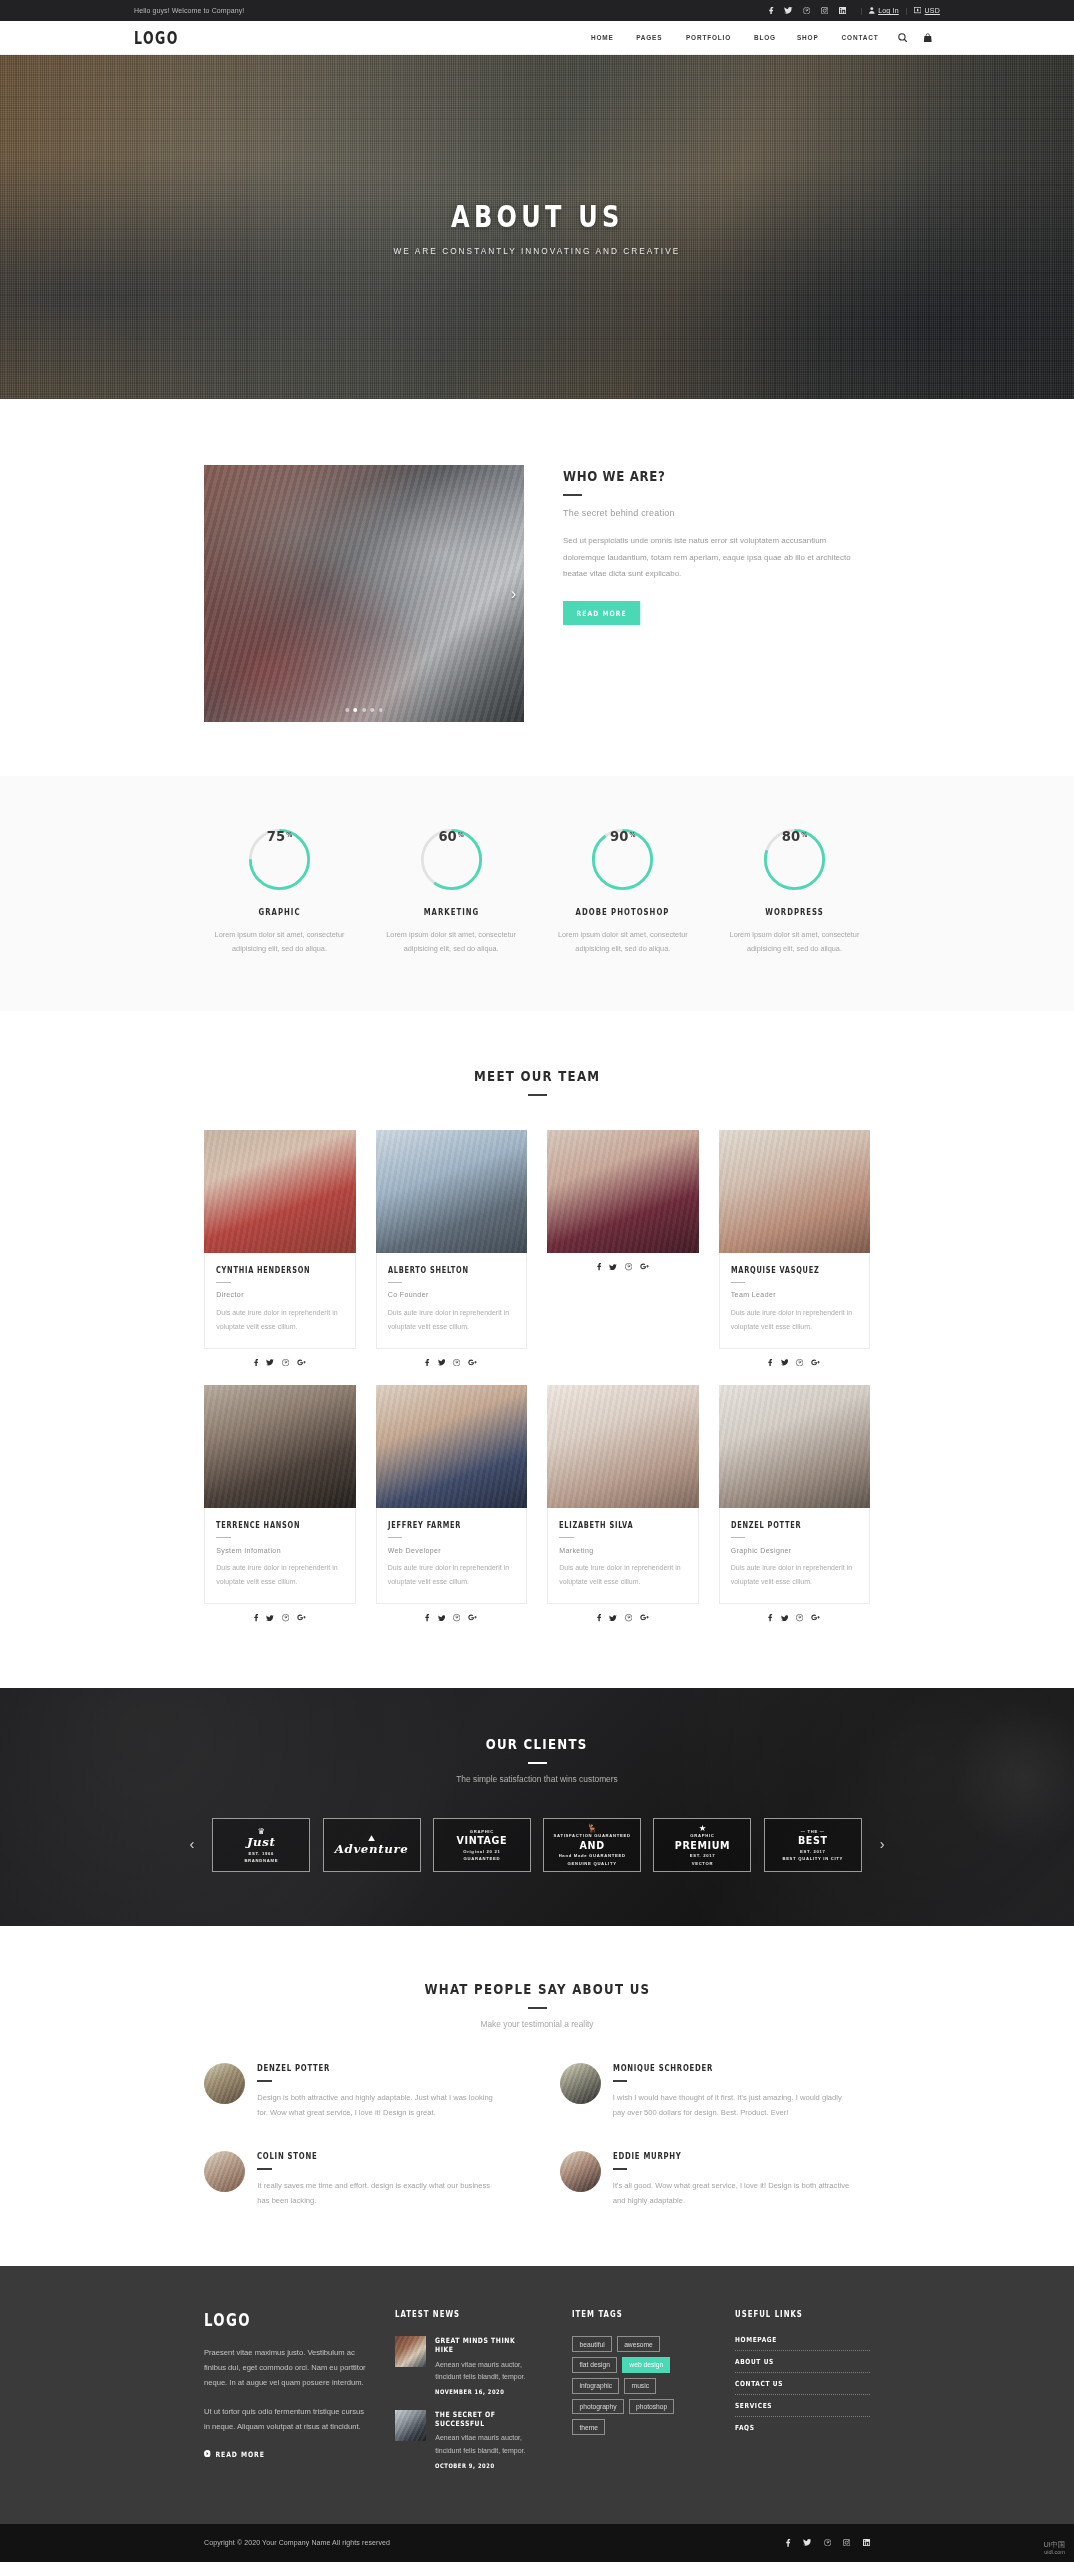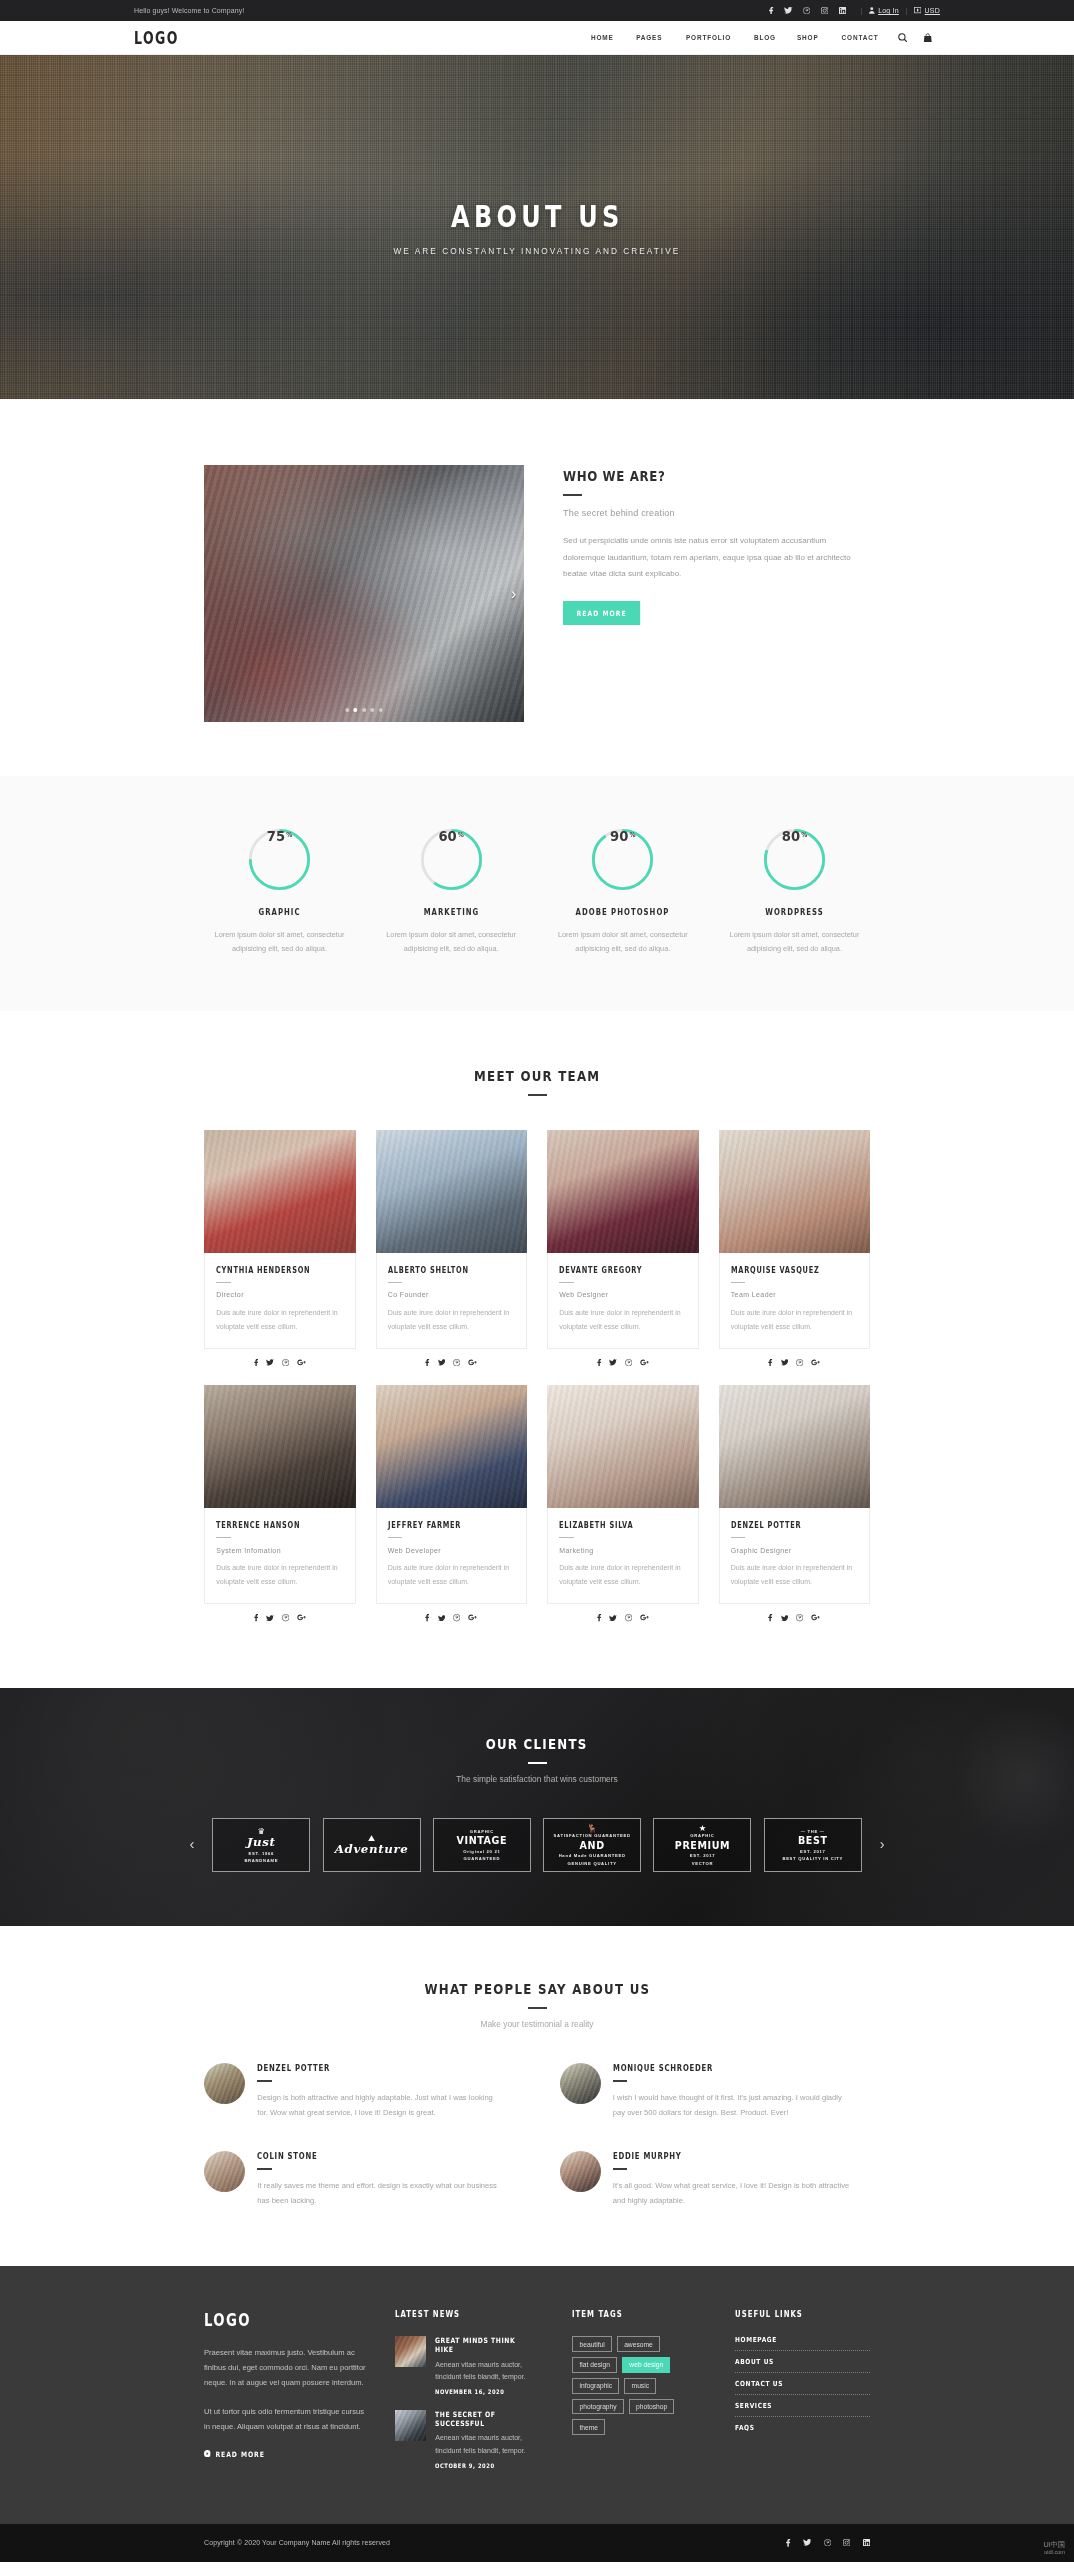--- a/index.html
+++ b/index.html
@@ -507,26 +507,20 @@
             </span>
             <span>
               <svg width="9" height="7.3" viewBox="0 0 16 13">
                 <path fill="currentColor" d="M5.7 5.6v1.8h2.9c-.2 1.1-1.2 1.8-2.9 1.8-1.8 0-3.2-1.4-3.2-3.1S3.9 3 5.7 3c.8 0 1.5.3 2 .8l1.4-1.4C8.3 1.6 7.1 1.1 5.7 1.1 2.8 1.1.5 3.3.5 6.1s2.3 5 5.2 5c3 0 5-2.1 5-5 0-.2 0-.4-.1-.5H5.7zM14 5V3.4h-1.3V5h-1.6v1.3h1.6v1.6H14V6.3h1.6V5H14z"></path>
               </svg>
             </span>
           </div>
         </div>
         <div class="member">
           <div class="m-photo" style="background:linear-gradient(160deg,#d8c8bd 0%, #c9a99a 32%, #6d2a3a 66%, #421b26 100%)"></div>
-          <div class="m-body">
-            <h5>DEVANTE GREGORY</h5>
-            <div class="m-rule"></div>
-            <div class="m-role">Web Designer</div>
-            <div class="m-desc">Duis aute irure dolor in reprehenderit in voluptate velit esse cillum.</div>
-          </div>
           <div class="m-soc">
             <span>
               <svg width="4.5" height="7.3" viewBox="0 0 8 14">
                 <path fill="currentColor" d="M5 14V7.6h2.1l.3-2.5H5V3.6c0-.7.2-1.2 1.2-1.2h1.3V.1C7.3.1 6.5 0 5.6 0 3.7 0 2.4 1.2 2.4 3.3v1.8H.3v2.5h2.1V14H5z"></path>
               </svg>
             </span>
             <span>
               <svg width="7.8" height="6.7" viewBox="0 0 15 12">
                 <path fill="currentColor" d="M15 1.4c-.6.3-1.1.4-1.8.5.6-.4 1.1-1 1.3-1.7-.6.3-1.2.6-1.9.7C12 .3 11.2 0 10.4 0 8.7 0 7.3 1.4 7.3 3c0 .3 0 .5.1.7C4.9 3.6 2.6 2.4 1 .5c-.3.5-.4 1-.4 1.6 0 1 .5 1.9 1.4 2.5-.5 0-1-.2-1.4-.4 0 1.4 1 2.6 2.4 2.9-.2.1-.5.1-.8.1-.2 0-.4 0-.6-.1.4 1.2 1.5 2 2.8 2.1-1 .8-2.3 1.3-3.7 1.3H0c1.4.9 3 1.4 4.7 1.4 5.7 0 8.8-4.6 8.8-8.5V2c.6-.4 1.1-1 1.5-1.6z"></path>
               </svg>
@@ -784,21 +778,21 @@
             <h5>MONIQUE SCHROEDER</h5>
             <div class="t-rule"></div>
             <div class="t-text">I wish I would have thought of it first. It's just amazing. I would gladly pay over 500 dollars for design. Best. Product. Ever!</div>
           </div>
         </div>
         <div class="t-item">
           <div class="t-ava" style="background:linear-gradient(150deg,#ded6c6 0%, #b9a08c 40%, #7a5a49 100%)"></div>
           <div class="t-body">
             <h5>COLIN STONE</h5>
             <div class="t-rule"></div>
-            <div class="t-text">It really saves me theme and effort. design is exactly what our business has been lacking.</div>
+            <div class="t-text">It really saves me time and effort. design is exactly what our business has been lacking.</div>
           </div>
         </div>
         <div class="t-item">
           <div class="t-ava" style="background:linear-gradient(150deg,#e1dac8 0%, #b08f7d 40%, #3a2a28 100%)"></div>
           <div class="t-body">
             <h5>EDDIE MURPHY</h5>
             <div class="t-rule"></div>
             <div class="t-text">It's all good. Wow what great service, I love it! Design is both attractive and highly adaptable.</div>
           </div>
         </div>

